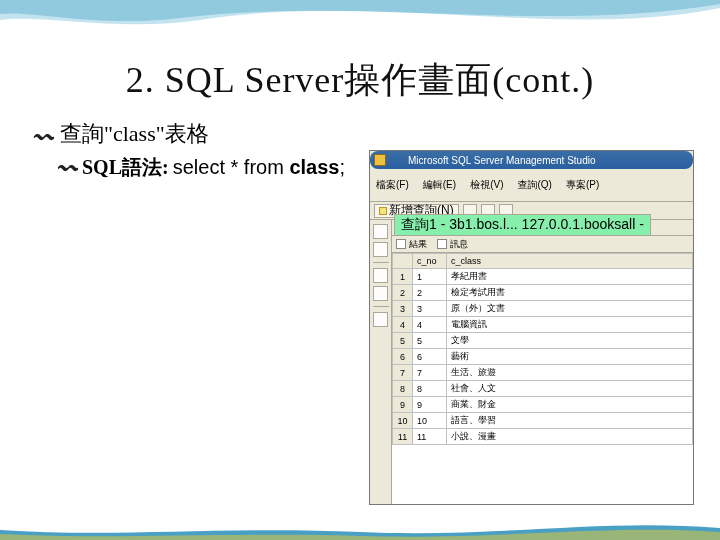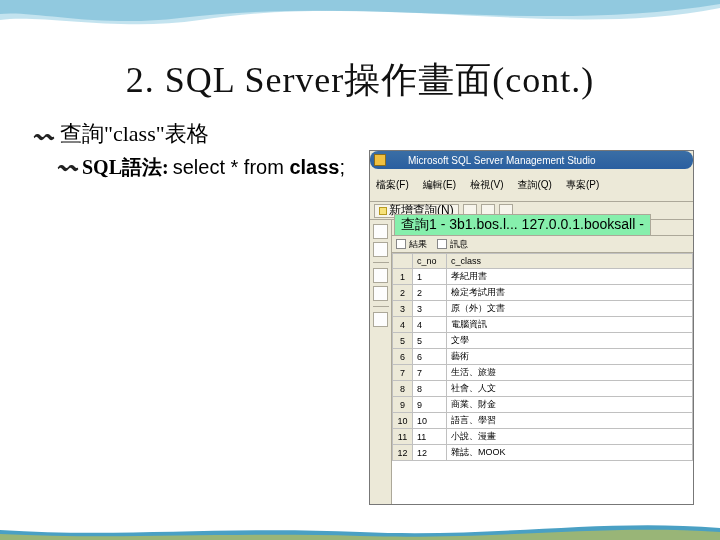--- a/index.html
+++ b/index.html
@@ -361,23 +361,18 @@
               <tr>
                 <td class="rowhdr">10</td>
                 <td class="cno">10</td>
                 <td>語言、學習</td>
               </tr>
               <tr>
                 <td class="rowhdr">11</td>
                 <td class="cno">11</td>
                 <td>小說、漫畫</td>
               </tr>
-              <tr>
-                <td class="rowhdr">12</td>
-                <td class="cno">12</td>
-                <td>雜誌、MOOK</td>
-              </tr>
             </tbody>
         </table>
       </div>
     </div>
   </div>
 </div>
 
 </body></html>

